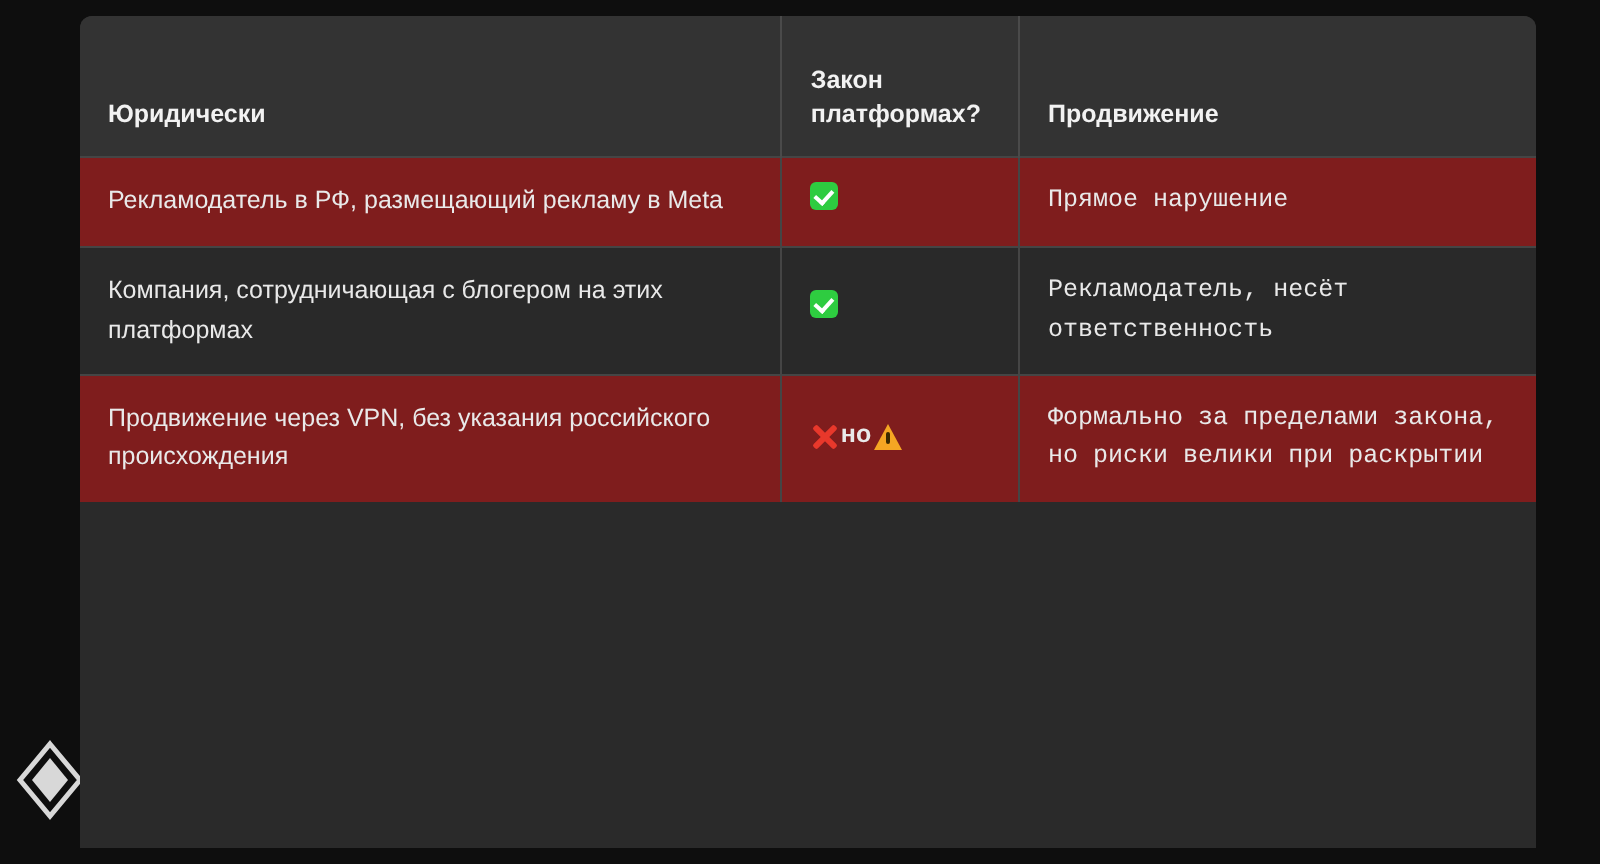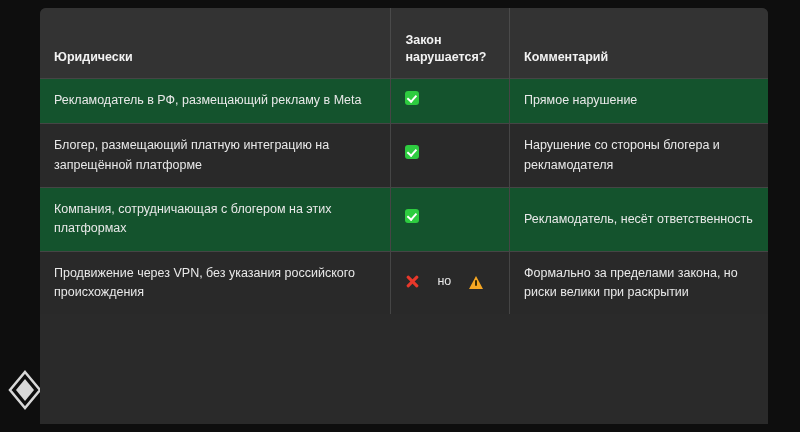--- a/index.html
+++ b/index.html
@@ -62,34 +62,35 @@
   thead th:last-child { border-right: none; }
 
   tbody td {
     color: #e9e9e9;
     font-size: 12.5px;
     padding: 12px 14px;
     vertical-align: middle;
     border-top: 1px solid #454545;
     border-right: 1px solid #454545;
     line-height: 1.55;
-    background: #14532d;
-  }
-  tbody td:last-child { border-right: none; }
+    background: #7f1d1d;
+  }
+  tbody td:last-child { border-right: none; font-family: Liberation Mono, monospace; }
   tbody tr:nth-child(even) td { background: #292929; }
 
   td.status {
     text-align: left;
     font-size: 13px;
     white-space: nowrap;
   }
   .status-inline {
     display: inline-flex;
     align-items: center;
-    gap: 18px;
+    gap: 1px;
+    font-weight: bold;
   }
   .status-word {
     font-size: 12.5px;
     color: #e9e9e9;
   }
 
   
   .ico {
     display: inline-block;
     width: 14px;
@@ -164,42 +165,33 @@
   <div class="table-wrap">
     <table class="tbl">
       <colgroup>
         <col class="c1">
           <col class="c2">
           <col class="c3">
       </colgroup>
       <thead>
         <tr>
           <th>Юридически</th>
-          <th>Закон нарушается?</th>
-          <th>Комментарий</th>
+          <th>Закон платформах?</th>
+          <th>Продвижение</th>
         </tr>
       </thead>
       <tbody>
         <tr>
           <td>Рекламодатель в РФ, размещающий рекламу в Meta</td>
           <td class="status">
             <span class="status-inline">
               <span class="ico ico-check"></span>
             </span>
           </td>
           <td>Прямое нарушение</td>
-        </tr>
-        <tr>
-          <td>Блогер, размещающий платную интеграцию на запрещённой платформе</td>
-          <td class="status">
-            <span class="status-inline">
-              <span class="ico ico-check"></span>
-            </span>
-          </td>
-          <td>Нарушение со стороны блогера и рекламодателя</td>
         </tr>
         <tr>
           <td>Компания, сотрудничающая с блогером на этих платформах</td>
           <td class="status">
             <span class="status-inline">
               <span class="ico ico-check"></span>
             </span>
           </td>
           <td>Рекламодатель, несёт ответственность</td>
         </tr>

